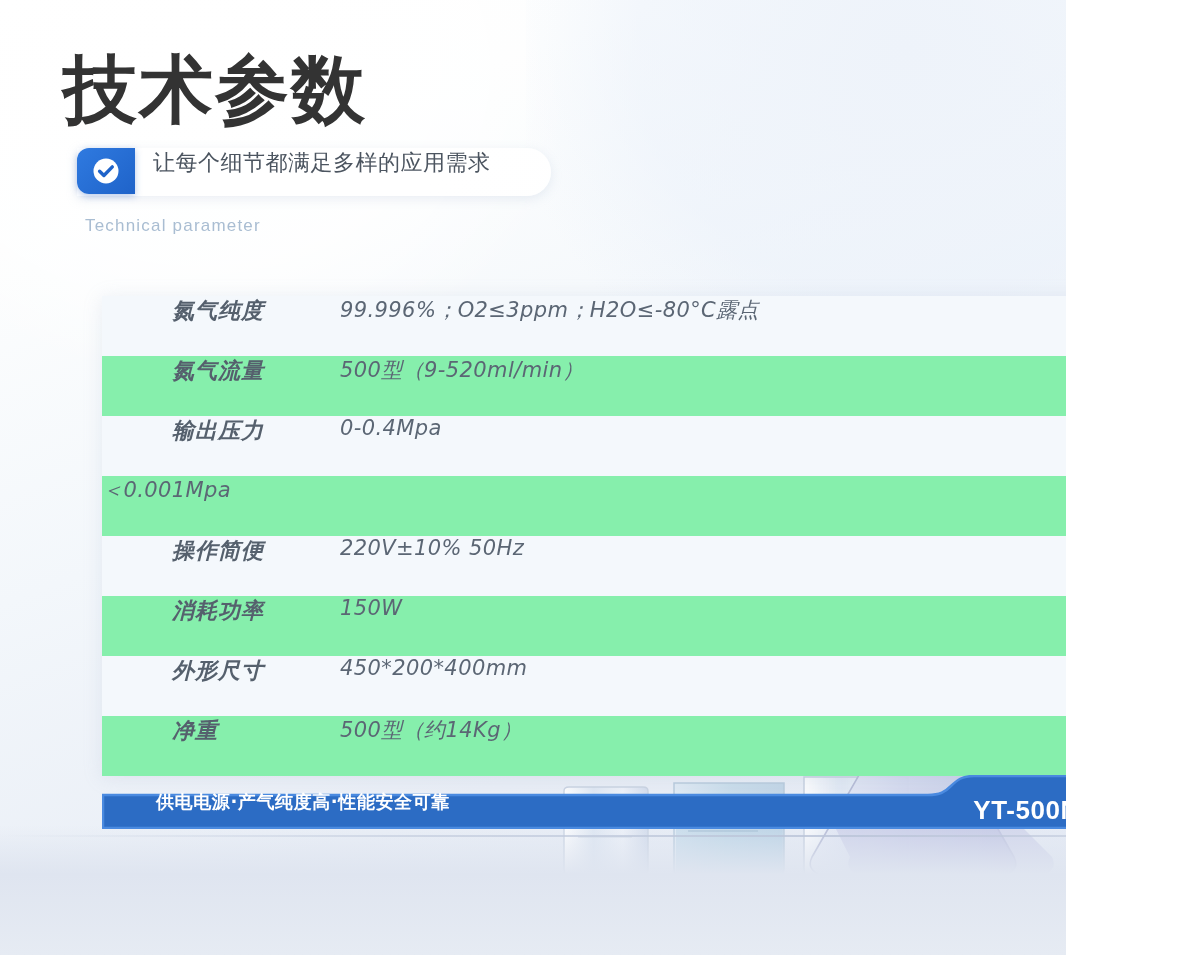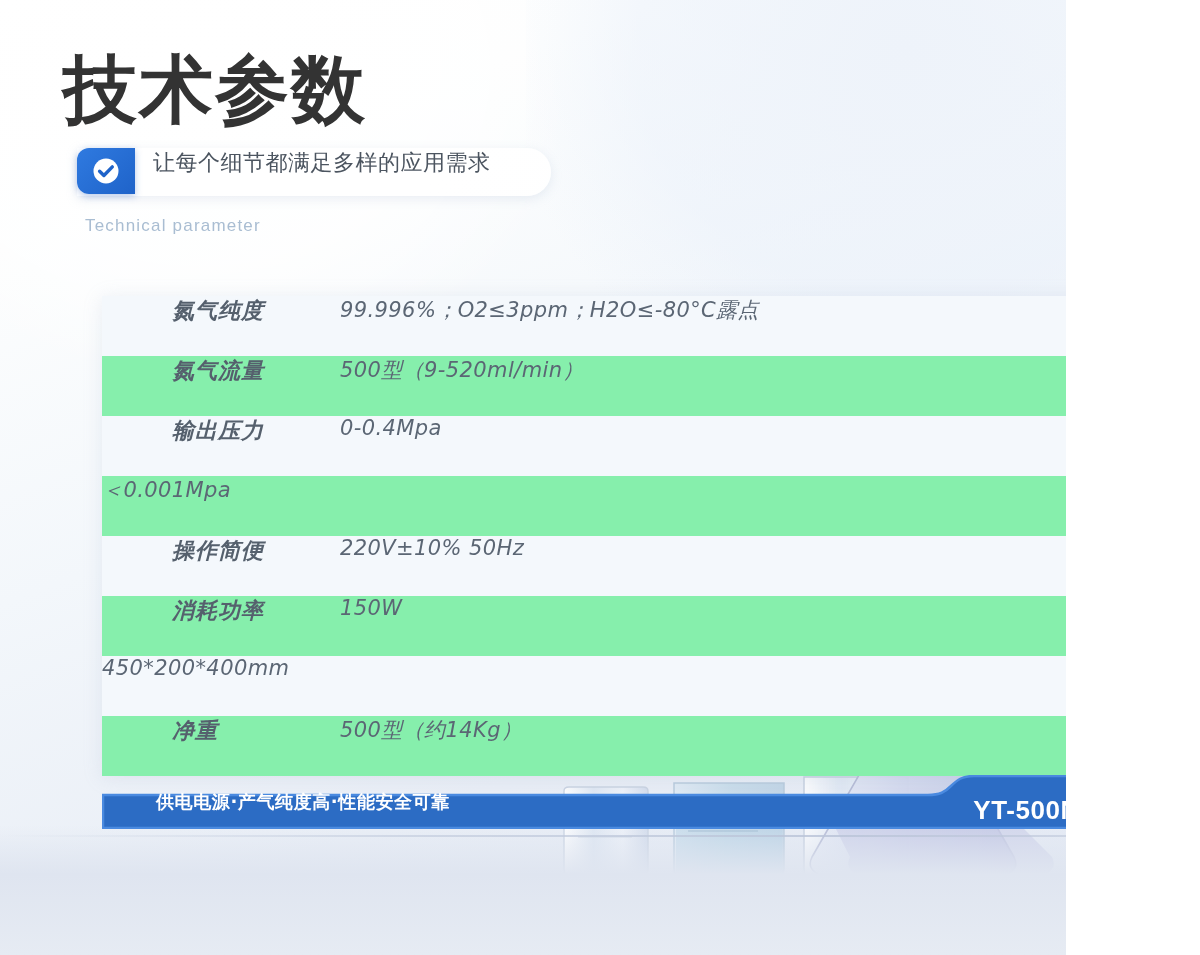--- a/index.html
+++ b/index.html
@@ -215,20 +215,21 @@
     </div>
     <div class="spec-row">
       <div class="spec-label">操作简便</div>
       <div class="spec-value">220V±10% 50Hz</div>
     </div>
     <div class="spec-row alt">
       <div class="spec-label">消耗功率</div>
       <div class="spec-value">150W</div>
     </div>
     <div class="spec-row">
+      <div class="spec-label">外形尺寸</div>
       <div class="spec-value">450*200*400mm</div>
     </div>
     <div class="spec-row alt">
       <div class="spec-label">净重</div>
       <div class="spec-value">500型（约14Kg）</div>
     </div>
   </div>
 
   <div class="footer-wrap">
     <svg viewBox="0 0 1006 54" preserveAspectRatio="none">

